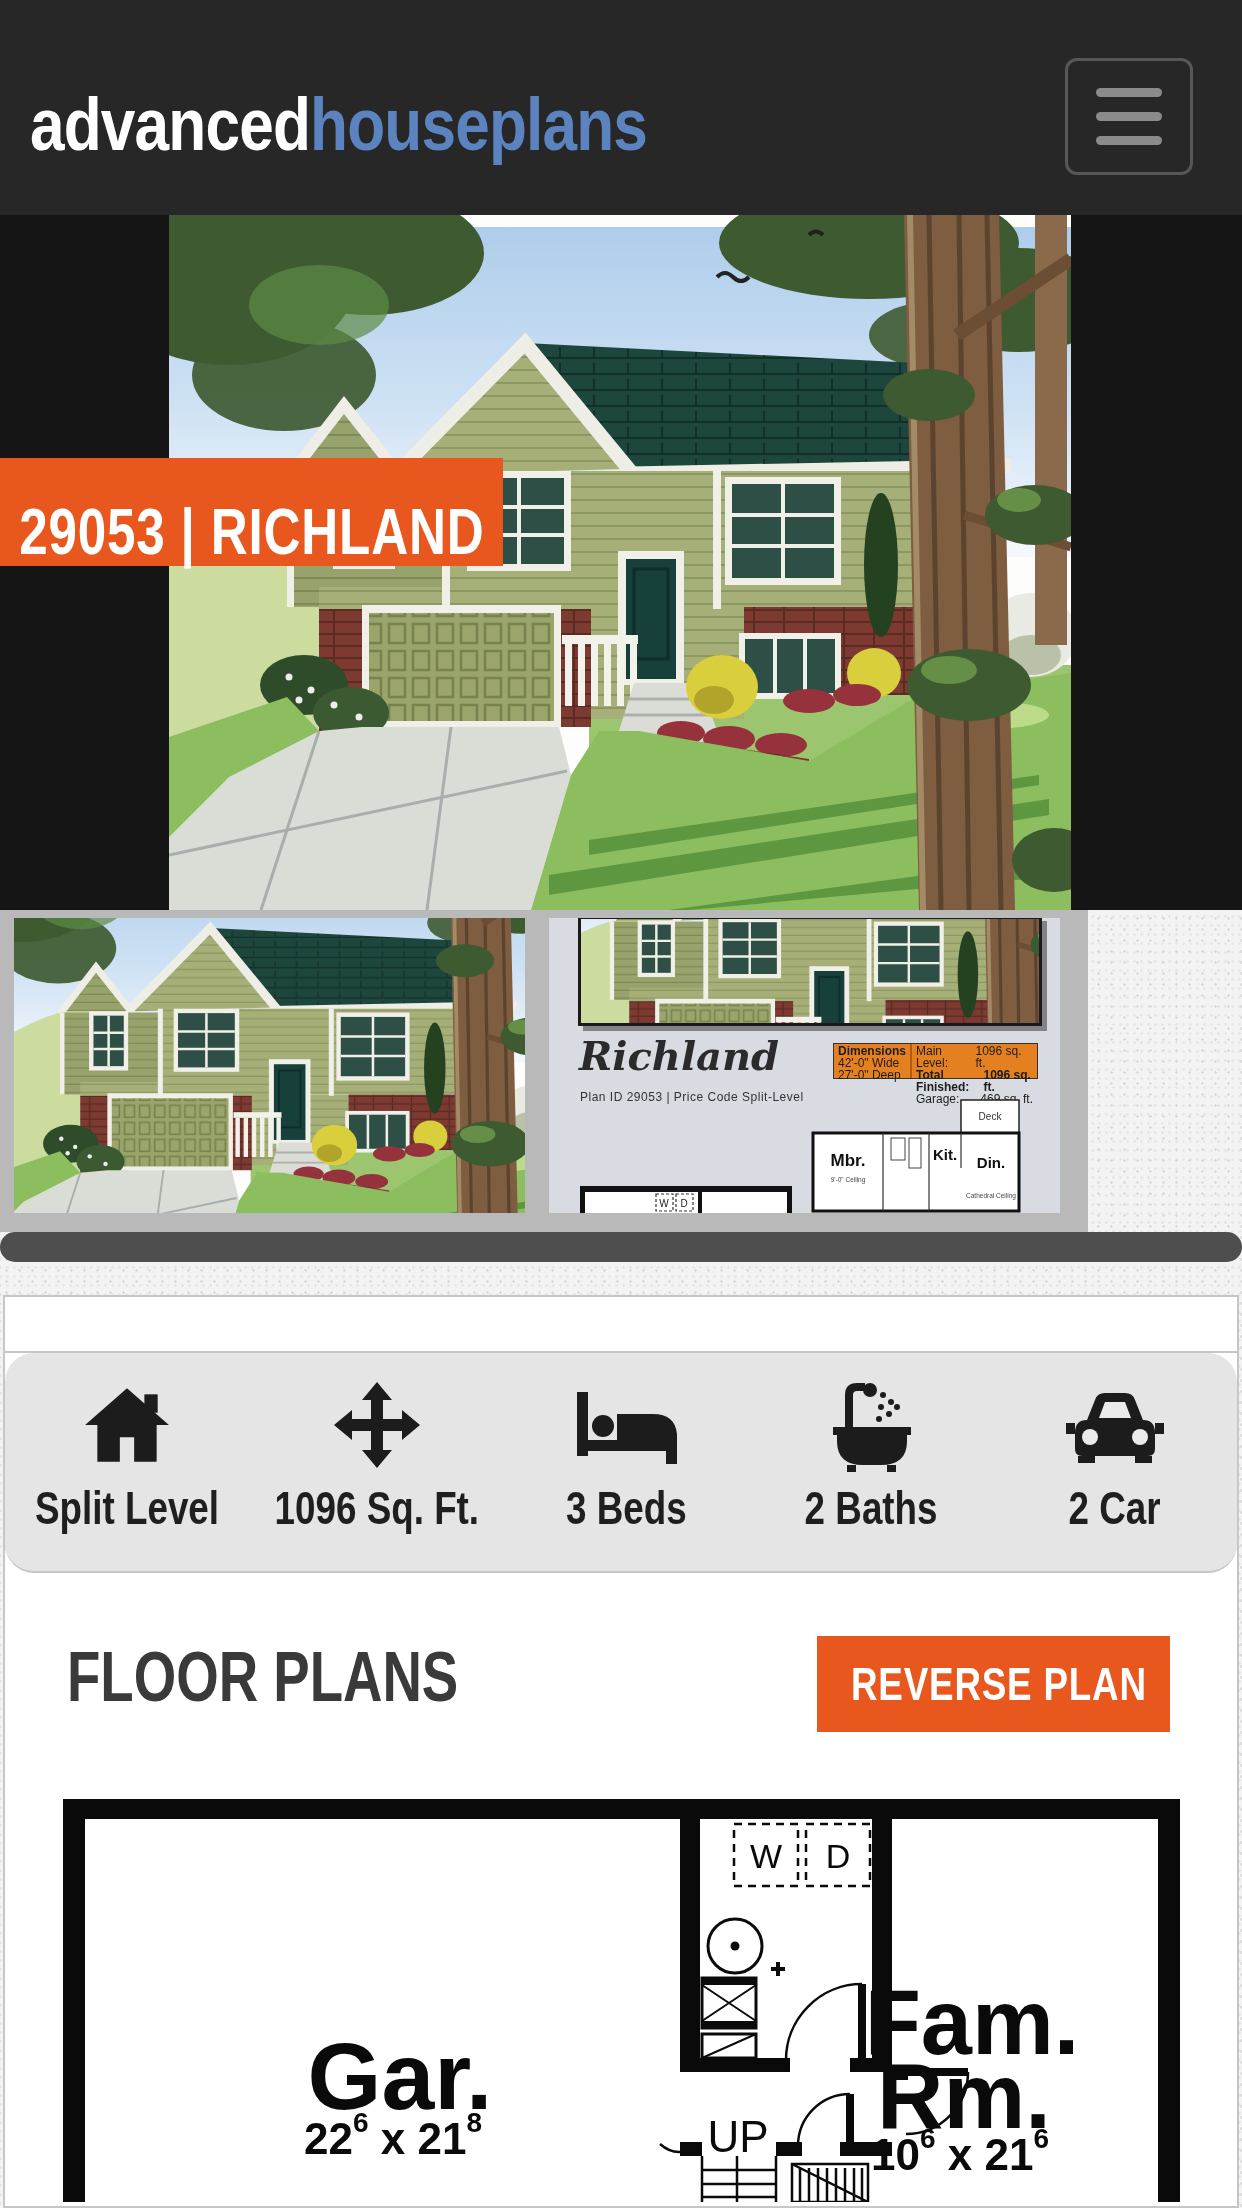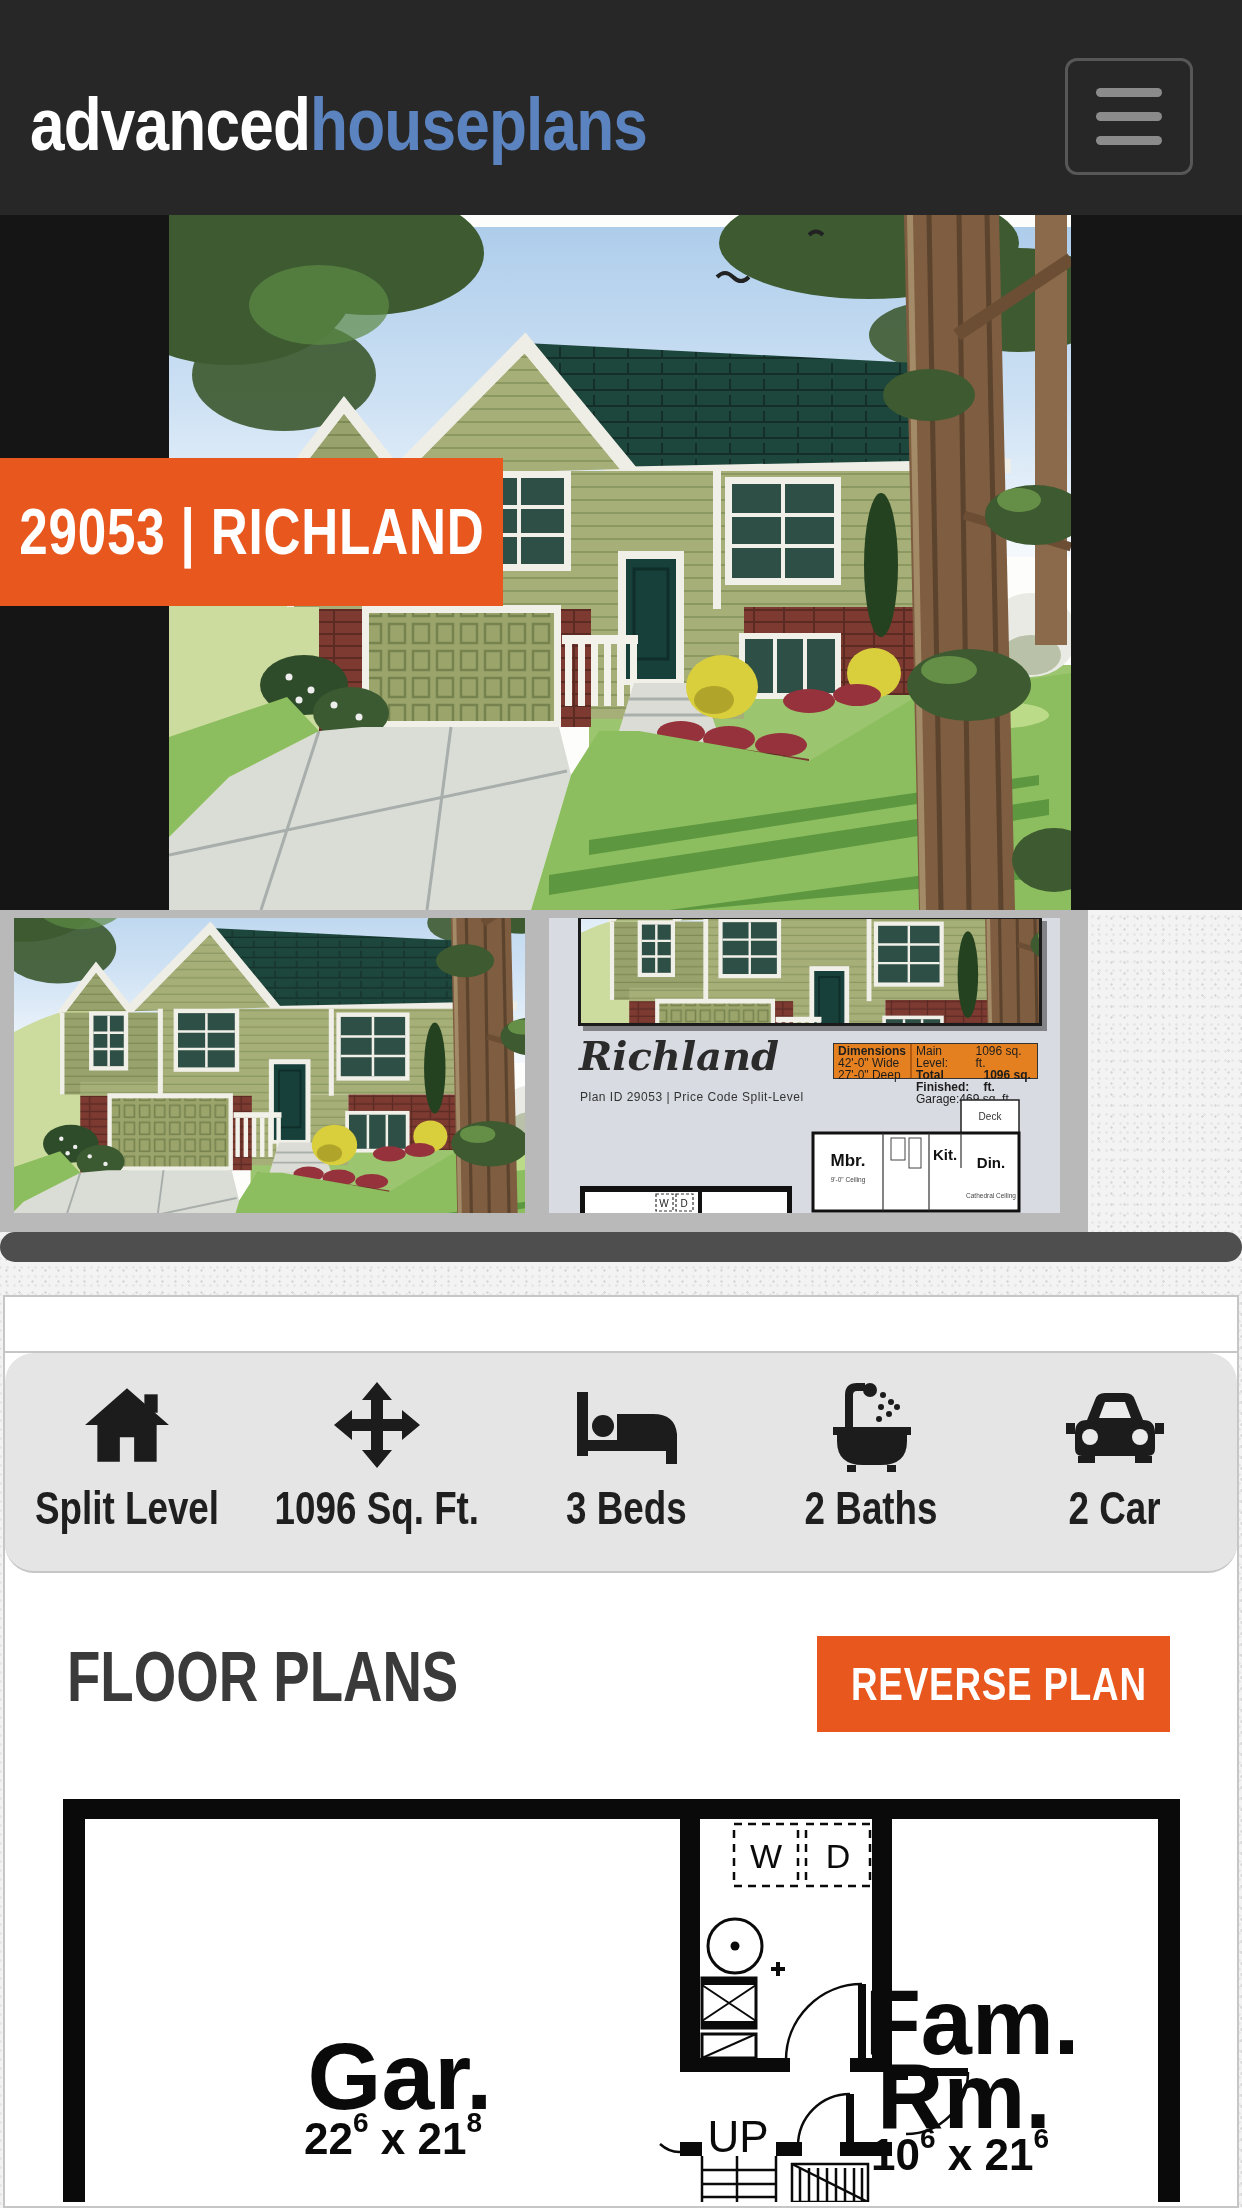--- a/index.html
+++ b/index.html
@@ -17,40 +17,40 @@
   .navbar{position:absolute;left:0;top:0;width:1242px;height:215px;background:#272727;}
   .logo{position:absolute;left:30px;top:88px;font-size:74px;font-weight:700;letter-spacing:-1px;line-height:1;white-space:nowrap;transform:scaleX(.84);transform-origin:0 50%;}
   .logo .lp{color:#ffffff;}
   .logo .ls{color:#5b83bf;}
   .menu-btn{position:absolute;left:1065px;top:58px;width:128px;height:117px;background:transparent;border:3px solid #575757;border-radius:12px;display:flex;flex-direction:column;align-items:center;justify-content:center;gap:15px;cursor:pointer;}
   .menu-btn .bar{width:66px;height:9px;border-radius:5px;background:#8b8b8b;}
 
   
   .hero{position:absolute;left:0;top:215px;width:1242px;height:695px;background:#151515;}
   .hero-img{position:absolute;left:169px;top:0;width:902px;height:695px;background:#fff;cursor:pointer;}
-  .badge{position:absolute;left:0;top:243px;width:503px;height:148px;background:#e7571e;color:#fff;}
+  .badge{position:absolute;left:0;top:243px;width:503px;height:108px;background:#e7571e;color:#fff;}
   .badge span{font-size:64px;font-weight:700;line-height:148px;padding-left:24px;letter-spacing:1px;white-space:nowrap;transform:scaleX(.8);transform-origin:0 50%;display:inline-block;}
 
   
   .thumbs{position:absolute;left:0;top:910px;width:1088px;height:322px;background:#b9b9b9;}
   .thumb{position:absolute;top:8px;width:511px;height:295px;overflow:hidden;cursor:pointer;background:#fff;}
   .thumb1{left:14px;}
   .thumb2{left:549px;background:#d8dbe1;}
   .scroll-thumb{position:absolute;left:0;top:1232px;width:1242px;height:30px;border-radius:15px;background:#4e4e4e;cursor:grab;}
 
   
   .sheet-art{position:absolute;left:29px;top:-2px;width:464px;height:110px;border:3px solid #1b1b1b;box-shadow:5px 5px 0 rgba(0,0,0,.4);background:#fff;}
   .sheet-art svg{width:100%;height:100%;display:block;}
   .sheet-script{position:absolute;left:30px;top:114px;font-family:"DejaVu Serif", serif;font-style:italic;font-weight:700;font-size:40px;color:#2b2b2b;}
   .sheet-planline{position:absolute;left:31px;top:172px;font-size:12px;color:#333;letter-spacing:.5px;}
   .sheet-table{position:absolute;left:284px;top:125px;width:205px;height:36px;background:#e58020;border:1px solid #333;display:flex;font-size:12px;color:#1d1d1d;line-height:12px;}
   .sheet-table .c1{width:78px;padding:1px 4px;border-right:2px solid #b35a10;}
   .sheet-table .c1 .hd{font-weight:700;}
   .sheet-table .c2{flex:1;padding:1px 4px;}
-  .sheet-table .rw{display:flex;}
+  .sheet-table .rw{display:flex;justify-content:space-between;}
   .sheet-table .rw.b{font-weight:700;}
   .mini-right{position:absolute;left:262px;top:180px;}
   .mini-left{position:absolute;left:31px;top:268px;}
 
   
   .cards{position:absolute;left:3px;top:1295px;width:1236px;height:913px;background:#fff;border:2px solid #c6c6c6;}
   .card-empty{height:56px;border-bottom:2px solid #c6c6c6;background:#fff;}
   .card-features{height:220px;border-bottom:2px solid #c6c6c6;background:#e5e5e5;display:flex;border-radius:29px;}
   .feat{flex:1;display:flex;flex-direction:column;align-items:center;}
   .feat .ic{margin-top:26px;height:92px;display:flex;align-items:center;}

